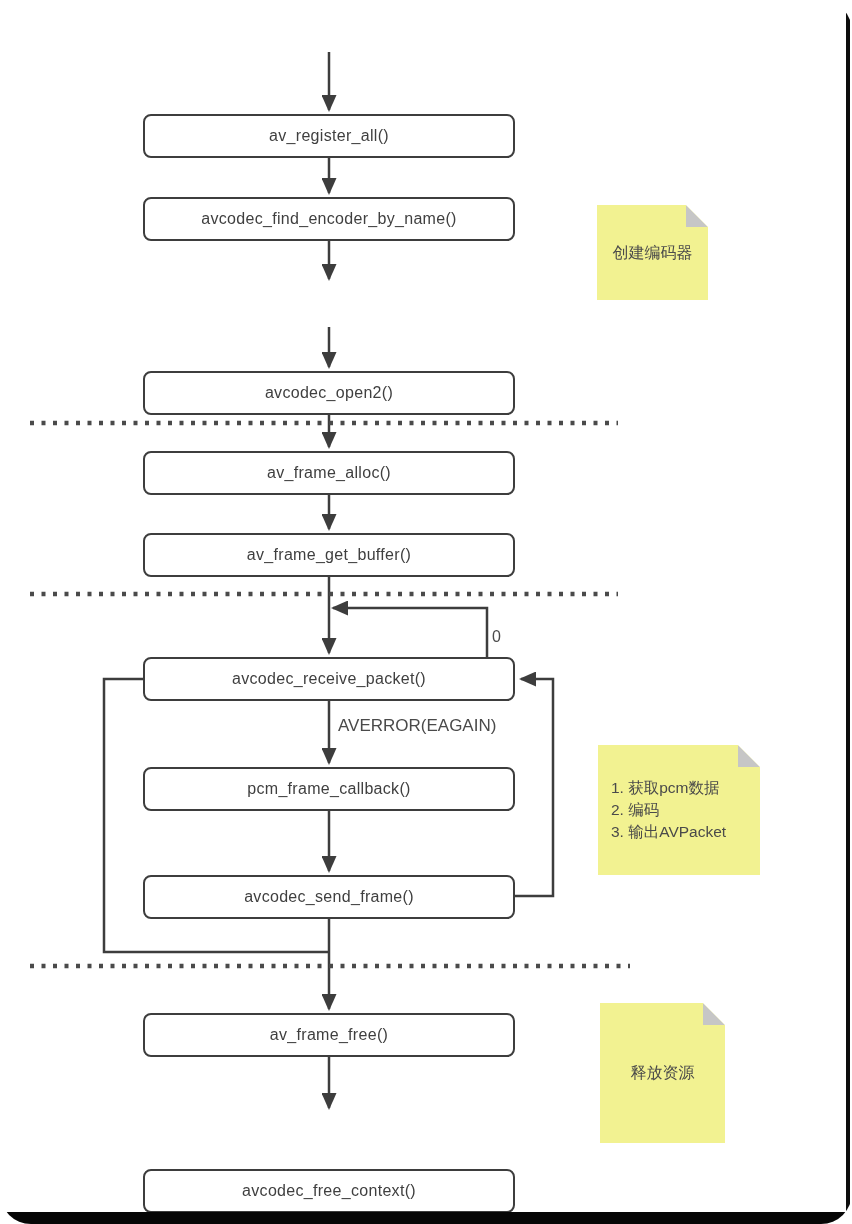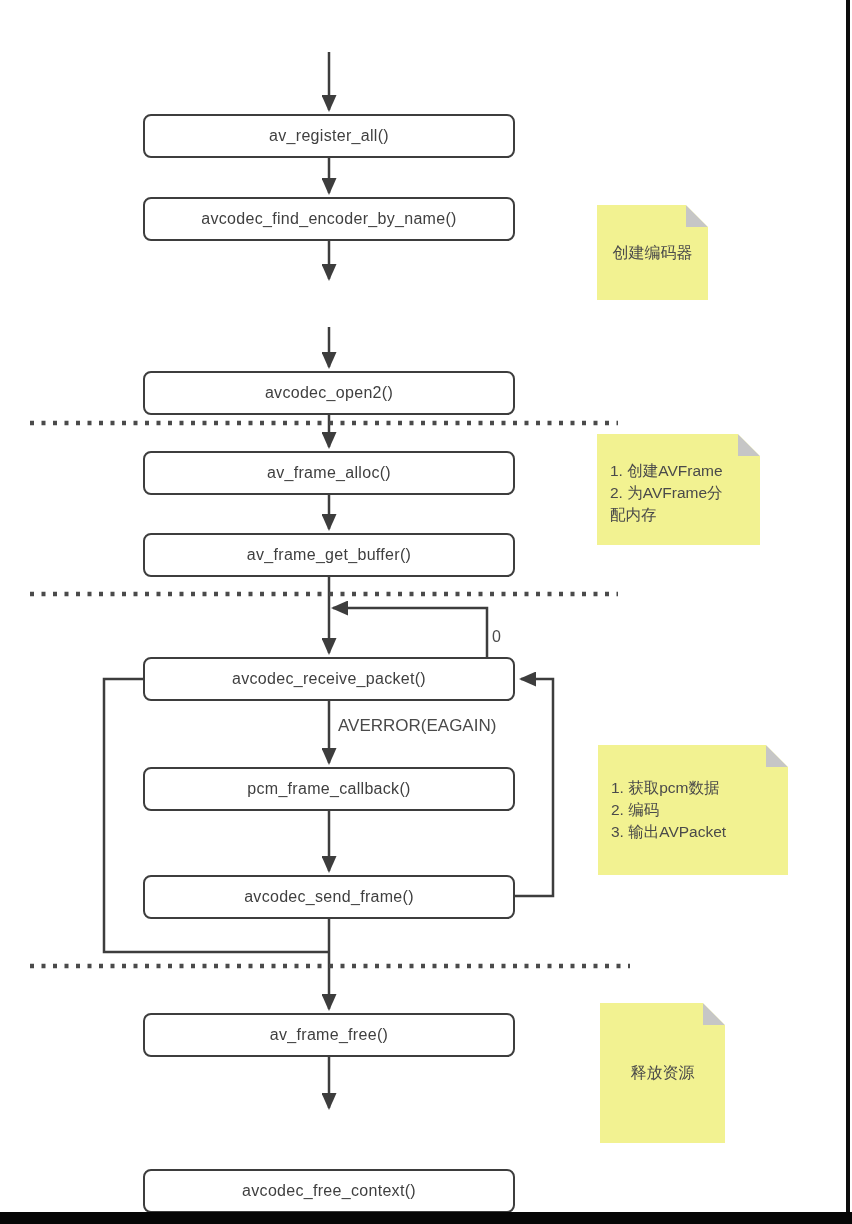--- a/index.html
+++ b/index.html
@@ -1,18 +1,19 @@
 <!DOCTYPE html>
 <html><head>
 <meta charset="utf-8">
 <style>
   html,body{margin:0;padding:0;background:#ffffff;}
   .canvas{
     position:relative;width:852px;height:1224px;background:#ffffff;overflow:hidden;
     font-family:"Liberation Sans","DejaVu Sans",sans-serif;
+    border-radius:31px;
   }
   .edges{position:absolute;left:0;top:0;width:852px;height:1224px;}
   .edges path{fill:none;stroke:#3d3d3d;stroke-width:2.5;}
   .edges path.dotted{stroke:#4a4a4a;stroke-width:4.5;stroke-dasharray:4 7.5;stroke-linecap:butt;}
   .node{
     position:absolute;left:143px;width:372px;height:44px;
     background:#ffffff;border:2.5px solid #3d3d3d;border-radius:8px;
     display:flex;align-items:center;justify-content:center;box-sizing:border-box;
   }
   .node-label{
@@ -101,31 +102,22 @@
   <div class="edge-label" style="left:338px;top:716px;font-size:17px">AVERROR(EAGAIN)</div>
 
   <div class="note" style="left:597px;top:205px;width:111px;height:95px">
     <span class="fold-gray"></span>
     <span class="fold-white"></span>
     <div class="note-body centered">
       <div class="note-line" style="font-size:16px">创建编码器</div>
     </div>
   </div>
 
-  <div class="note" style="left:597px;top:434px;width:163px;height:111px">
-    <span class="fold-gray"></span>
-    <span class="fold-white"></span>
-    <div class="note-body listed">
-      <div class="note-line">1. 创建AVFrame</div>
-      <div class="note-line">2. 为AVFrame分</div>
-      <div class="note-line">配内存</div>
-    </div>
-  </div>
 
-  <div class="note" style="left:598px;top:745px;width:190px;height:130px">
+  <div class="note" style="left:598px;top:745px;width:162px;height:130px">
     <span class="fold-gray"></span>
     <span class="fold-white"></span>
     <div class="note-body listed3">
       <div class="note-line">1. 获取pcm数据</div>
       <div class="note-line">2. 编码</div>
       <div class="note-line">3. 输出AVPacket</div>
     </div>
   </div>
 
   <div class="note" style="left:600px;top:1003px;width:125px;height:140px">

